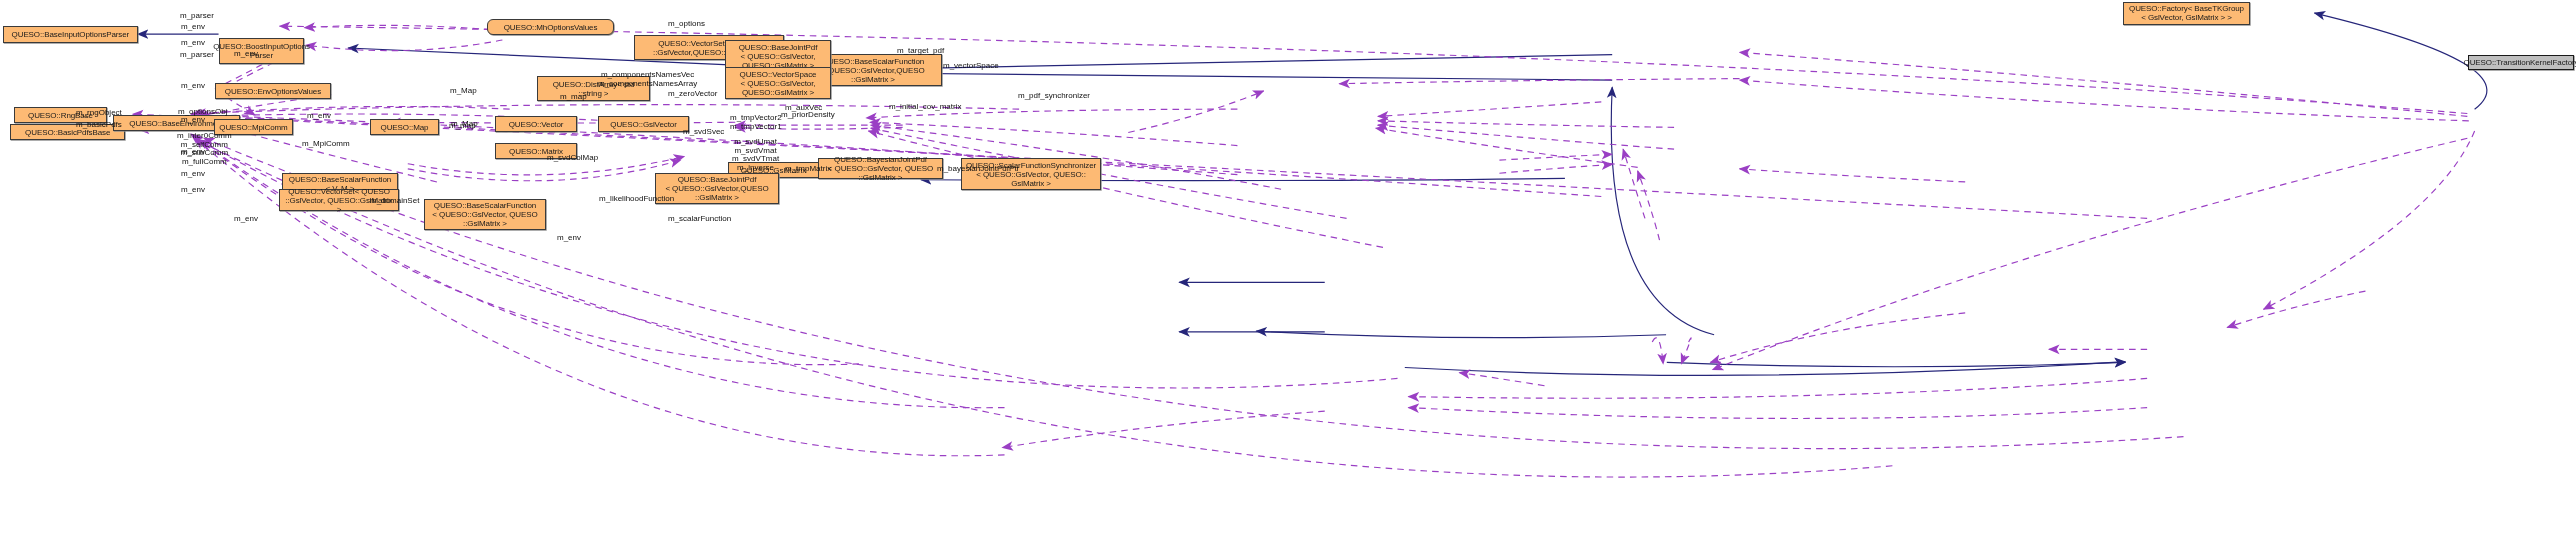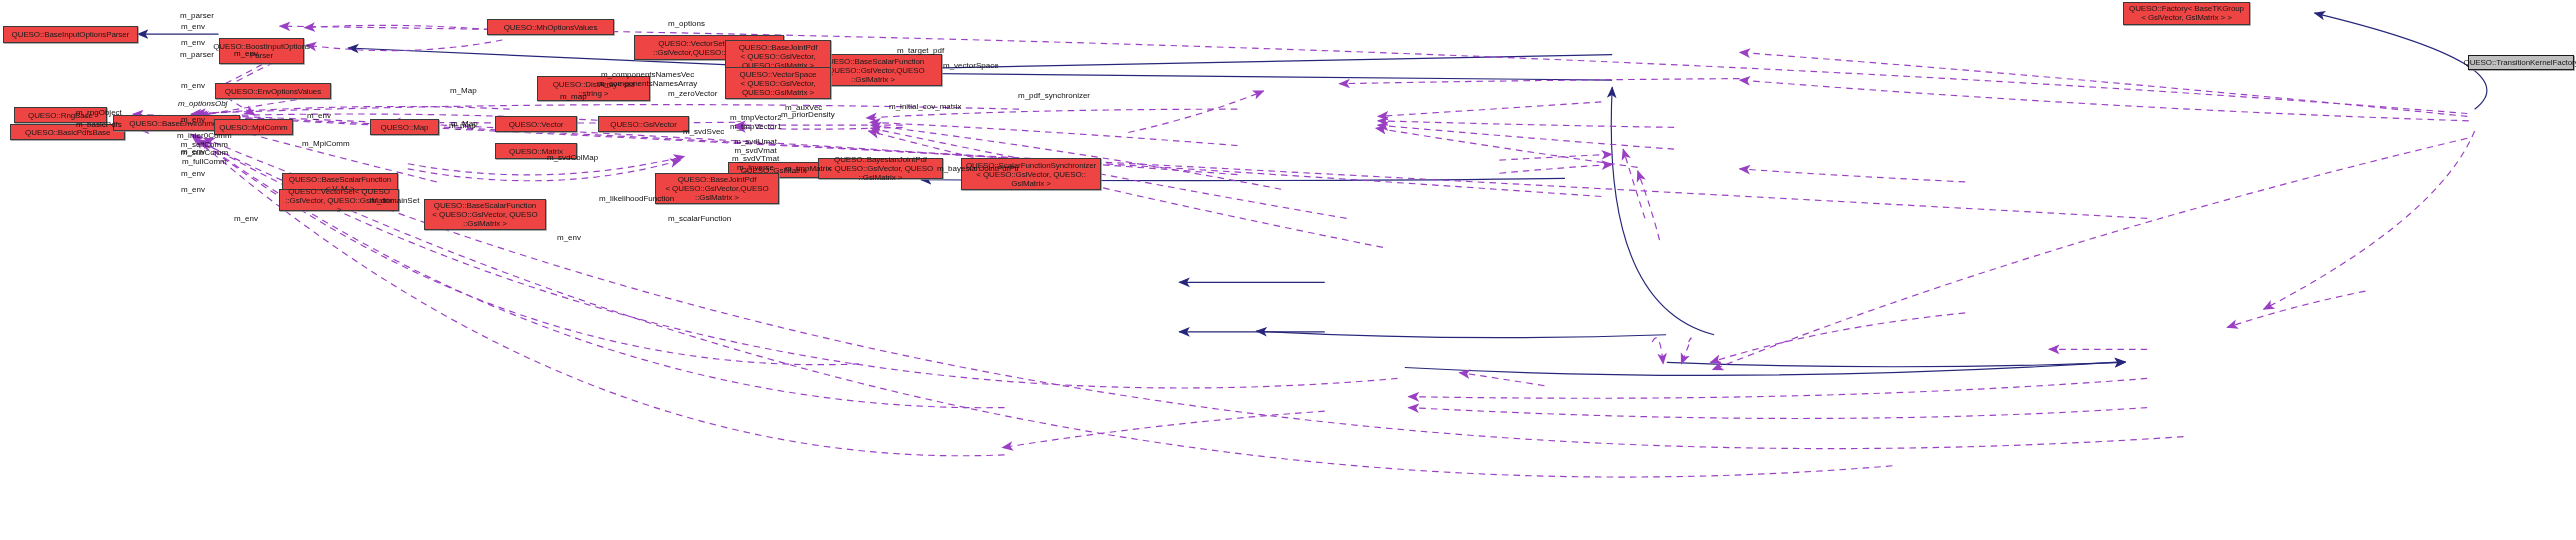--- a/index.html
+++ b/index.html
@@ -9,21 +9,21 @@
     width:2576px;
     height:540px;
     background:#ffffff;
     font-family:"Liberation Sans","DejaVu Sans",sans-serif;
     overflow:hidden;
   }
   .node{
     position:absolute;
     box-sizing:border-box;
     border:0.7px solid #3a3a3a;
-    background:#ef4444;
+    background:#fdba74;
     color:#1a1a1a;
     display:flex;
     align-items:center;
     justify-content:center;
     text-align:center;
     font-size:8px;
     line-height:9px;
     letter-spacing:-0.1px;
     white-space:pre-line;
     padding:0.7px 2.2px;
@@ -153,21 +153,21 @@
     <path class="assoc" marker-end="url(#pa)" d="M1380,625 Q800,650 268,190"></path>
     <path class="assoc" marker-end="url(#pa)" d="M1380,560 Q800,570 264,186"></path>
     <path class="assoc" marker-end="url(#pa)" d="M1180,500 Q700,520 262,184"></path>
   </svg>
 
   <div class="node" style="left:2.9px;  top:25.5px;  width:135px; height:17.5px;">QUESO::BaseInputOptionsParser</div>
 
   <div class="node" style="left:219px; top:38px;  width:85px; height:25.5px;">QUESO::BoostInputOptions
 Parser</div>
 
-  <div class="node" style="left:487px; top:19px;  width:127px; height:16px;">QUESO::MhOptionsValues</div>
+  <div class="node" style="left:487px; top:19px;  width:127px; height:16px;border-radius:6px;">QUESO::MhOptionsValues</div>
 
   <div class="node" style="left:634px; top:35px;  width:150px; height:25px;">QUESO::VectorSet&lt; QUESO
 ::GslVector,QUESO::GslMatrix &gt;</div>
 
   <div class="node" style="left:804px;top:54px;  width:138px; height:32px;">QUESO::BaseScalarFunction
 &lt; QUESO::GslVector,QUESO
 ::GslMatrix &gt;</div>
 
   <div class="node" style="left:215px; top:83px; width:116px; height:16px;text-align:right;">QUESO::EnvOptionsValues</div>
 
@@ -230,21 +230,21 @@
   <div class="edgelabel" style="left:180px; top:12.4px;">m_parser</div>
   <div class="edgelabel" style="left:181px; top:22.6px;">m_env</div>
   <div class="edgelabel" style="left:181px; top:39px;">m_env</div>
   <div class="edgelabel" style="left:180px; top:51px;">m_parser</div>
   <div class="edgelabel" style="left:234px; top:50px;">m_env</div>
   <div class="edgelabel" style="left:668px; top:20.4px;">m_options</div>
   <div class="edgelabel" style="left:897px;top:47px;">m_target_pdf</div>
   <div class="edgelabel" style="left:895px;top:62px;padding-left:48px;">m_vectorSpace</div>
   <div class="edgelabel" style="left:1018px;top:92px;">m_pdf_synchronizer</div>
   <div class="edgelabel" style="left:181px; top:82px;">m_env</div>
-  <div class="edgelabel" style="left:178px; top:100px;font-style:italic;">m_optionsObj</div>
+  <div class="edgelabel" style="left:178px; top:108px;">m_optionsObj</div>
   <div class="edgelabel" style="left:450px; top:87px;">m_Map</div>
   <div class="edgelabel" style="left:451px; top:120px;">m_Map</div>
   <div class="edgelabel" style="left:598px; top:71px;">m_componentsNamesVec
 m_componentsNamesArray</div>
   <div class="edgelabel" style="left:560px; top:93px;">m_map</div>
   <div class="edgelabel" style="left:668px; top:90px;">m_zeroVector</div>
   <div class="edgelabel" style="left:76px; top:109px;">m_rngObject</div>
   <div class="edgelabel" style="left:76px; top:121px;">m_basicPdfs</div>
   <div class="edgelabel" style="left:181px; top:116px;">m_env</div>
   <div class="edgelabel" style="left:307px; top:112px;">m_env</div>

